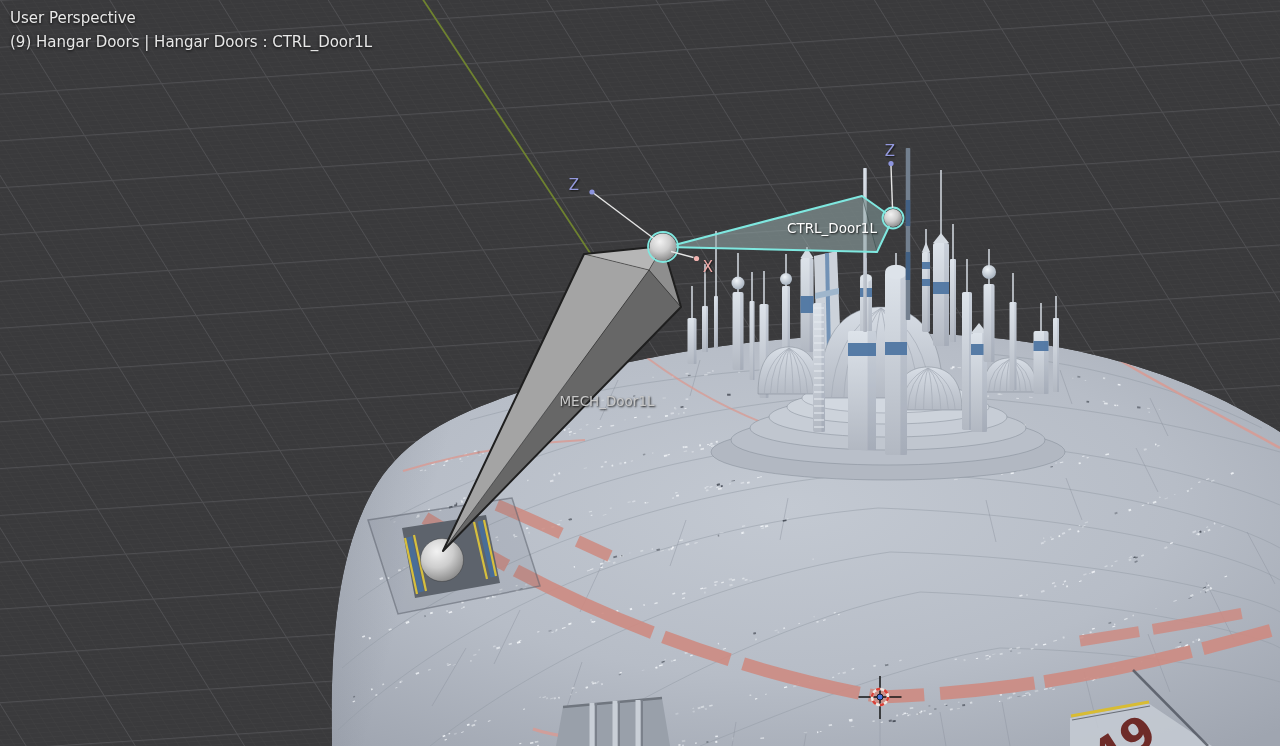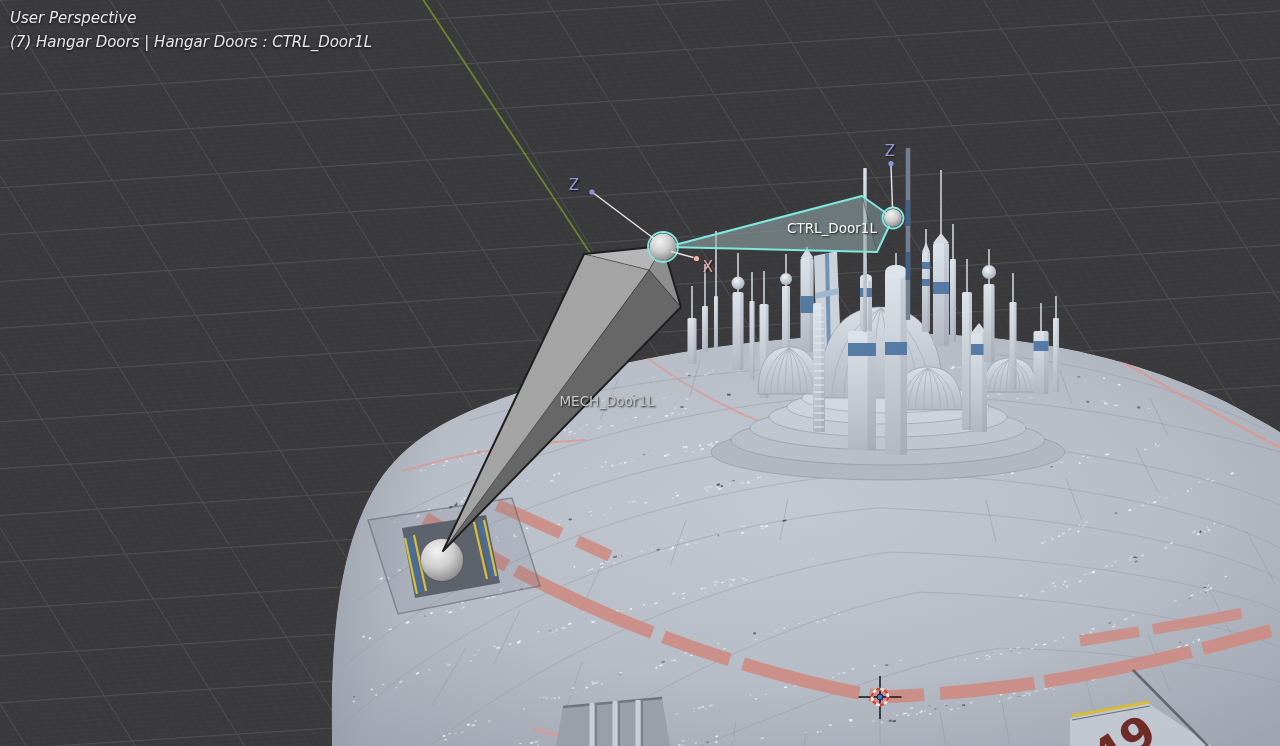--- a/index.html
+++ b/index.html
@@ -1,20 +1,20 @@
 <!DOCTYPE html>
 <html><head>
 <meta charset="utf-8">
 <style>
   html,body{margin:0;padding:0;background:#222;}
   .viewport{position:relative;width:1280px;height:746px;overflow:hidden;background:#3a3a3c;
     font-family:"DejaVu Sans",sans-serif;}
   .hud{position:absolute;left:10px;top:6px;color:#e8e8e8;font-size:15px;line-height:24px;
     text-shadow:0 1px 3px rgba(0,0,0,.85);pointer-events:none;}
-  .hud div{white-space:nowrap;font-style:italic;}
+  .hud div{white-space:nowrap;}
   svg text{font-family:"DejaVu Sans",sans-serif;}
   .svglbl{text-shadow:1px 1px 2px rgba(0,0,0,.85);}
   .axislbl{text-shadow:1px 1px 2px rgba(0,0,0,.7);}
 </style>
 </head>
 <body>
 
 <div class="viewport">
 <svg id="scene" width="1280" height="746" viewBox="0 0 1280 746">
   <defs>
@@ -1259,15 +1259,15 @@
     <text x="890" y="156" text-anchor="middle" font-size="15" class="axislbl" fill="#9398dc">Z</text>
   </g>
 
   <text x="832" y="233" text-anchor="middle" font-size="13.5" fill="#ffffff" class="svglbl">CTRL_Door1L</text>
   <text x="607" y="406" text-anchor="middle" font-size="13.5" fill="#c9c9c9" class="svglbl">MECH_Door1L</text>
 </svg>
 
 
 <div class="hud">
   <div>User Perspective</div>
-  <div>(7) Hangar Doors | Hangar Doors : CTRL_Door1L</div>
+  <div>(9) Hangar Doors | Hangar Doors : CTRL_Door1L</div>
 </div>
 </div>
 
 </body></html>

